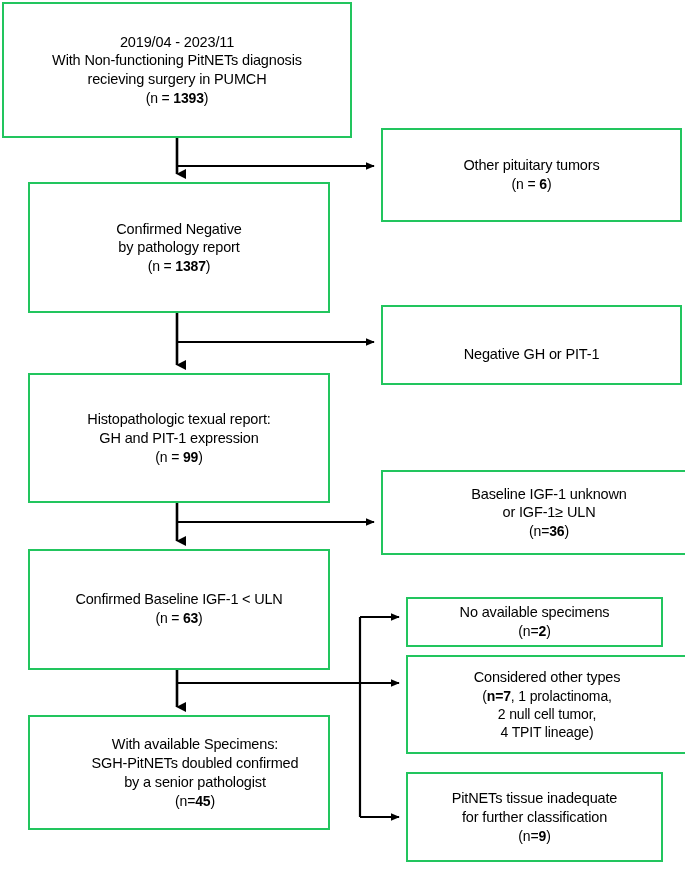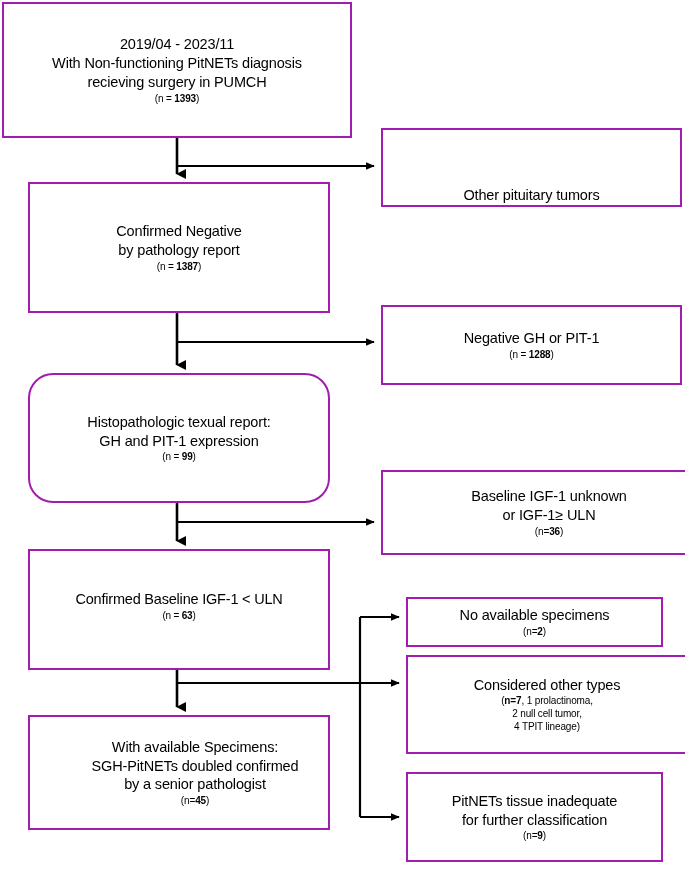--- a/index.html
+++ b/index.html
@@ -23,39 +23,39 @@
     position: absolute;
     left: 0;
     top: 0;
     width: 685px;
     height: 874px;
     pointer-events: none;
   }
   .node-box {
     position: absolute;
     box-sizing: border-box;
-    border: 2px solid #a21caf;
+    border: 2px solid #22c55e;
     background: #ffffff;
     display: flex;
     align-items: center;
     justify-content: center;
     text-align: center;
   }
   .node-text {
     width: 100%;
     padding: 0 4px;
     font-size: 14.5px;
     line-height: 1.30;
     color: #000000;
     letter-spacing: -0.15px;
     white-space: pre-line;
   }
   .node-count {
     display: block;
-    font-size: 10px;
+    font-size: 14px;
     line-height: 1.30;
     color: #000000;
     white-space: pre;
   }
   .node-count b { font-weight: bold; }
   .tight { letter-spacing: -0.2px; }
 </style>
 </head>
 <body>
 
@@ -121,21 +121,21 @@
   </div>
 
   <div class="node-box" style="left:28px; top:182px; width:302px; height:131px;">
     <div class="node-text">
       <span>Confirmed Negative
 by pathology report</span>
       <span class="node-count"><span>(n = </span><b>1387</b><span>)</span></span>
     </div>
   </div>
 
-  <div class="node-box" style="left:28px; top:373px; width:302px; height:130px;border-radius:25px;">
+  <div class="node-box" style="left:28px; top:373px; width:302px; height:130px;">
     <div class="node-text">
       <span>Histopathologic texual report:
 GH and PIT-1 expression</span>
       <span class="node-count"><span>(n = </span><b>99</b><span>)</span></span>
     </div>
   </div>
 
   <div class="node-box" style="left:28px; top:549px; width:302px; height:121px; align-items:flex-start; padding-top:20px;">
     <div class="node-text tight">
       <span>Confirmed Baseline IGF-1 &lt; ULN</span>
@@ -145,30 +145,30 @@
 
   <div class="node-box" style="left:28px; top:715px; width:302px; height:115px;padding-left:32px;">
     <div class="node-text">
       <span>With available Specimens:
 SGH-PitNETs doubled confirmed
 by a senior pathologist</span>
       <span class="node-count"><span>(n=</span><b>45</b><span>)</span></span>
     </div>
   </div>
 
-  <div class="node-box" style="left:381px; top:128px; width:301px; height:79px;align-items:flex-end;">
+  <div class="node-box" style="left:381px; top:128px; width:301px; height:94px;">
     <div class="node-text">
       <span>Other pituitary tumors</span>
+      <span class="node-count"><span>(n = </span><b>6</b><span>)</span></span>
     </div>
   </div>
 
   <div class="node-box" style="left:381px; top:305px; width:301px; height:80px;">
     <div class="node-text">
       <span>Negative GH or PIT-1</span>
-      <span class="node-count"><span>(n = </span><b>1288</b><span>)</span></span>
     </div>
   </div>
 
   <div class="node-box" style="left:381px; top:470px; width:336px; height:85px;text-align:center;">
     <div class="node-text">
       <span>Baseline IGF-1 unknown
 or IGF-1≥ ULN</span>
       <span class="node-count"><span>(n=</span><b>36</b><span>)</span></span>
     </div>
   </div>

